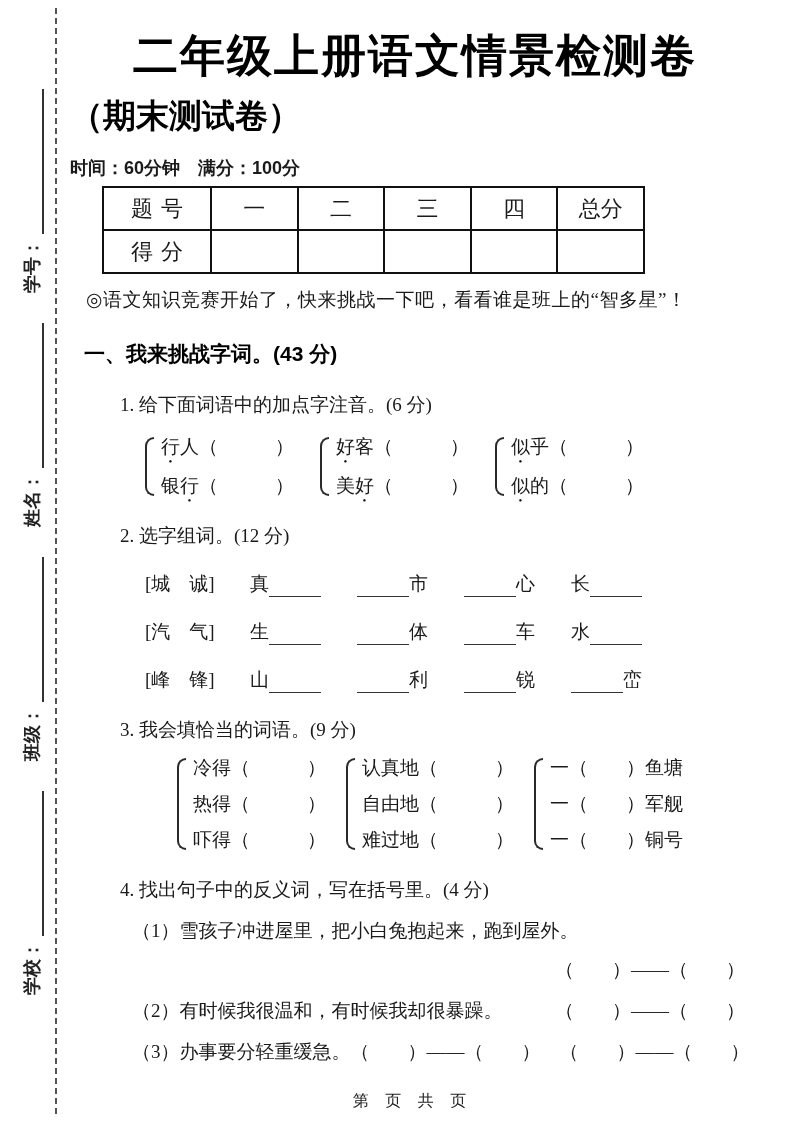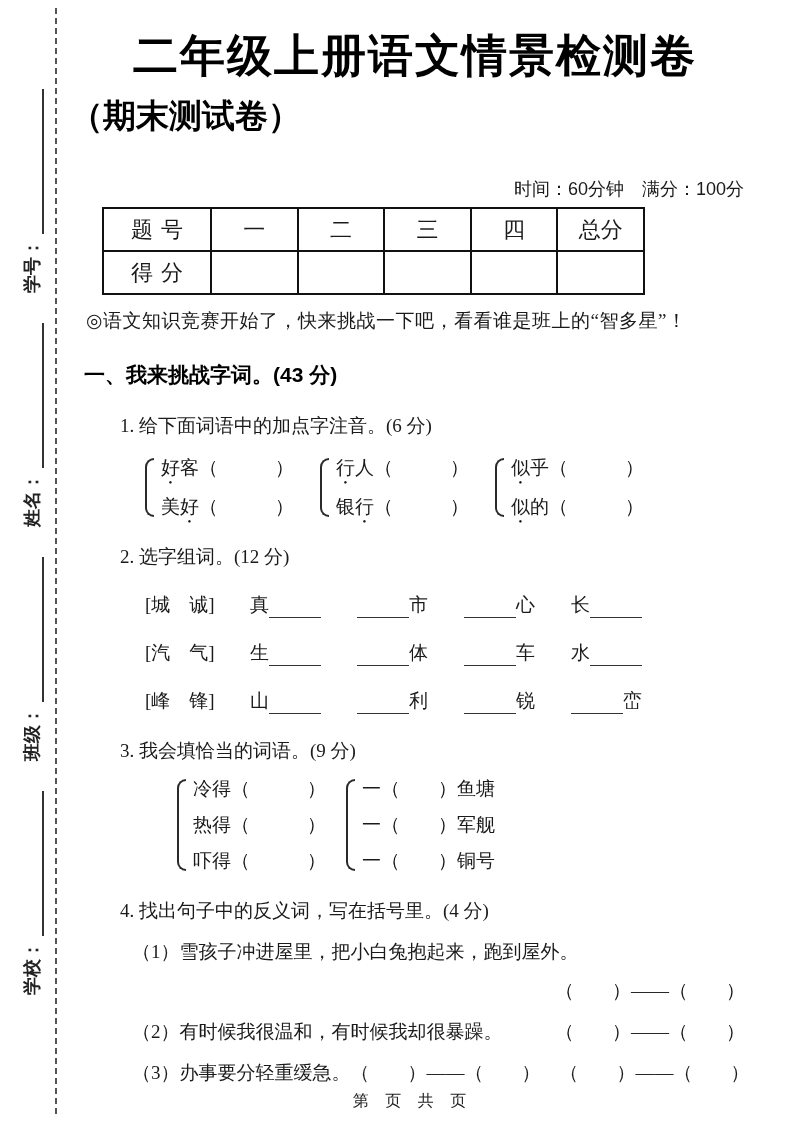--- a/index.html
+++ b/index.html
@@ -38,23 +38,23 @@
     margin-top:26px; text-align:center;
     font-family:"Liberation Sans","DejaVu Sans",sans-serif;
     font-weight:900; font-size:45px; letter-spacing:2px; color:#000;
   }
   .subtitle {
     margin-top:8px; text-align:left;
     font-family:"Liberation Sans","DejaVu Sans",sans-serif;
     font-weight:800; font-size:33px; color:#000;
   }
   .meta {
-    margin-top:38px; text-align:right; padding-right:16px;
-    font-family:"Liberation Sans","DejaVu Sans",sans-serif;
-    font-size:18px; font-weight:400;
+    margin-top:17px; padding-right:16px;
+    font-family:"Liberation Sans","DejaVu Sans",sans-serif;
+    font-size:18px; font-weight:700;
   }
 
   table.score {
     margin:6px 0 0 32px; border-collapse:collapse;
     width:543px; table-layout:fixed; font-size:22px;
   }
   table.score td {
     border:2.5px solid #111; text-align:center; vertical-align:middle;
     height:43px; font-weight:500;
   }
@@ -177,29 +177,29 @@
 
     <div class="intro">◎语文知识竞赛开始了，快来挑战一下吧，看看谁是班上的“智多星”！</div>
 
     <div class="sec-heading">一、我来挑战字词。(43 分)</div>
 
     <div class="q-title">1. 给下面词语中的加点字注音。(6 分)</div>
     <div class="group-row q1-row">
       <div class="group">
         <div class="brace"></div>
         <div class="gcol">
+          <div class="wline"><span></span><span class="dot">行</span><span>人</span><span>（　　　）</span></div>
+          <div class="wline"><span>银</span><span class="dot">行</span><span></span><span>（　　　）</span></div>
+        </div>
+      </div>
+      <div class="group">
+        <div class="brace"></div>
+        <div class="gcol">
           <div class="wline"><span></span><span class="dot">好</span><span>客</span><span>（　　　）</span></div>
           <div class="wline"><span>美</span><span class="dot">好</span><span></span><span>（　　　）</span></div>
-        </div>
-      </div>
-      <div class="group">
-        <div class="brace"></div>
-        <div class="gcol">
-          <div class="wline"><span></span><span class="dot">行</span><span>人</span><span>（　　　）</span></div>
-          <div class="wline"><span>银</span><span class="dot">行</span><span></span><span>（　　　）</span></div>
         </div>
       </div>
       <div class="group">
         <div class="brace"></div>
         <div class="gcol">
           <div class="wline"><span></span><span class="dot">似</span><span>乎</span><span>（　　　）</span></div>
           <div class="wline"><span></span><span class="dot">似</span><span>的</span><span>（　　　）</span></div>
         </div>
       </div>
     </div>
@@ -270,20 +270,28 @@
     </div>
 
     <div class="q-title">3. 我会填恰当的词语。(9 分)</div>
     <div class="group-row q3-row">
       <div class="group">
         <div class="brace"></div>
         <div class="gcol gcol3">
           <div class="wline"><span>冷得</span><span>（　　　）</span></div>
           <div class="wline"><span>热得</span><span>（　　　）</span></div>
           <div class="wline"><span>吓得</span><span>（　　　）</span></div>
+        </div>
+      </div>
+      <div class="group">
+        <div class="brace"></div>
+        <div class="gcol gcol3">
+          <div class="wline"><span>认真地</span><span>（　　　）</span></div>
+          <div class="wline"><span>自由地</span><span>（　　　）</span></div>
+          <div class="wline"><span>难过地</span><span>（　　　）</span></div>
         </div>
       </div>
       <div class="group">
         <div class="brace"></div>
         <div class="gcol gcol3">
           <div class="wline"><span>一</span><span>（　　）</span><span>鱼塘</span></div>
           <div class="wline"><span>一</span><span>（　　）</span><span>军舰</span></div>
           <div class="wline"><span>一</span><span>（　　）</span><span>铜号</span></div>
         </div>
       </div>

